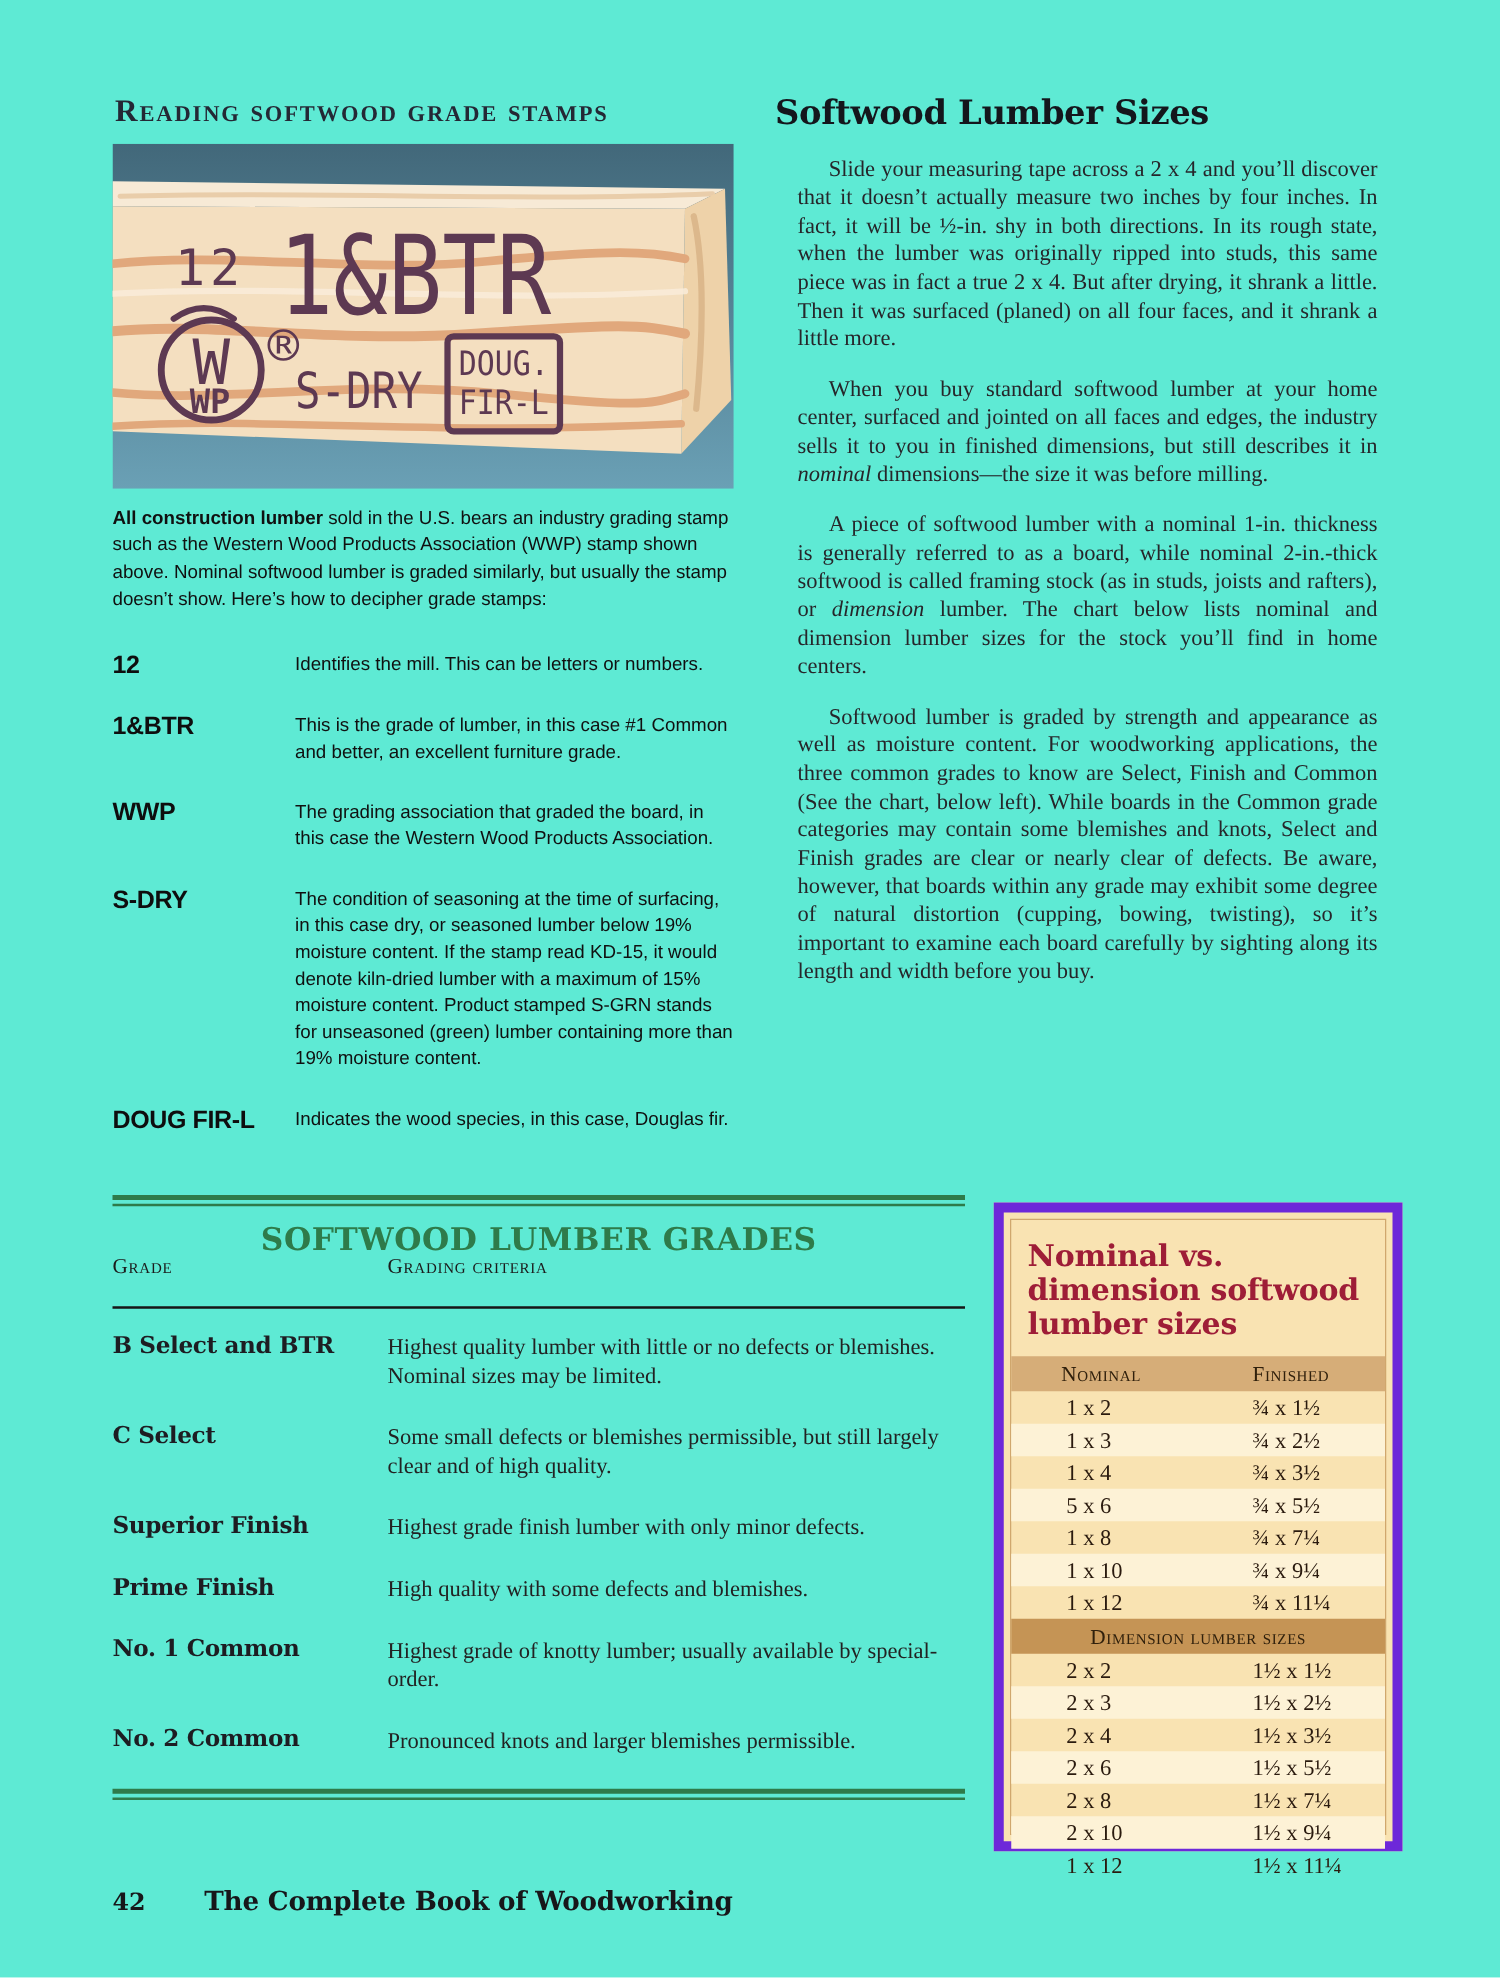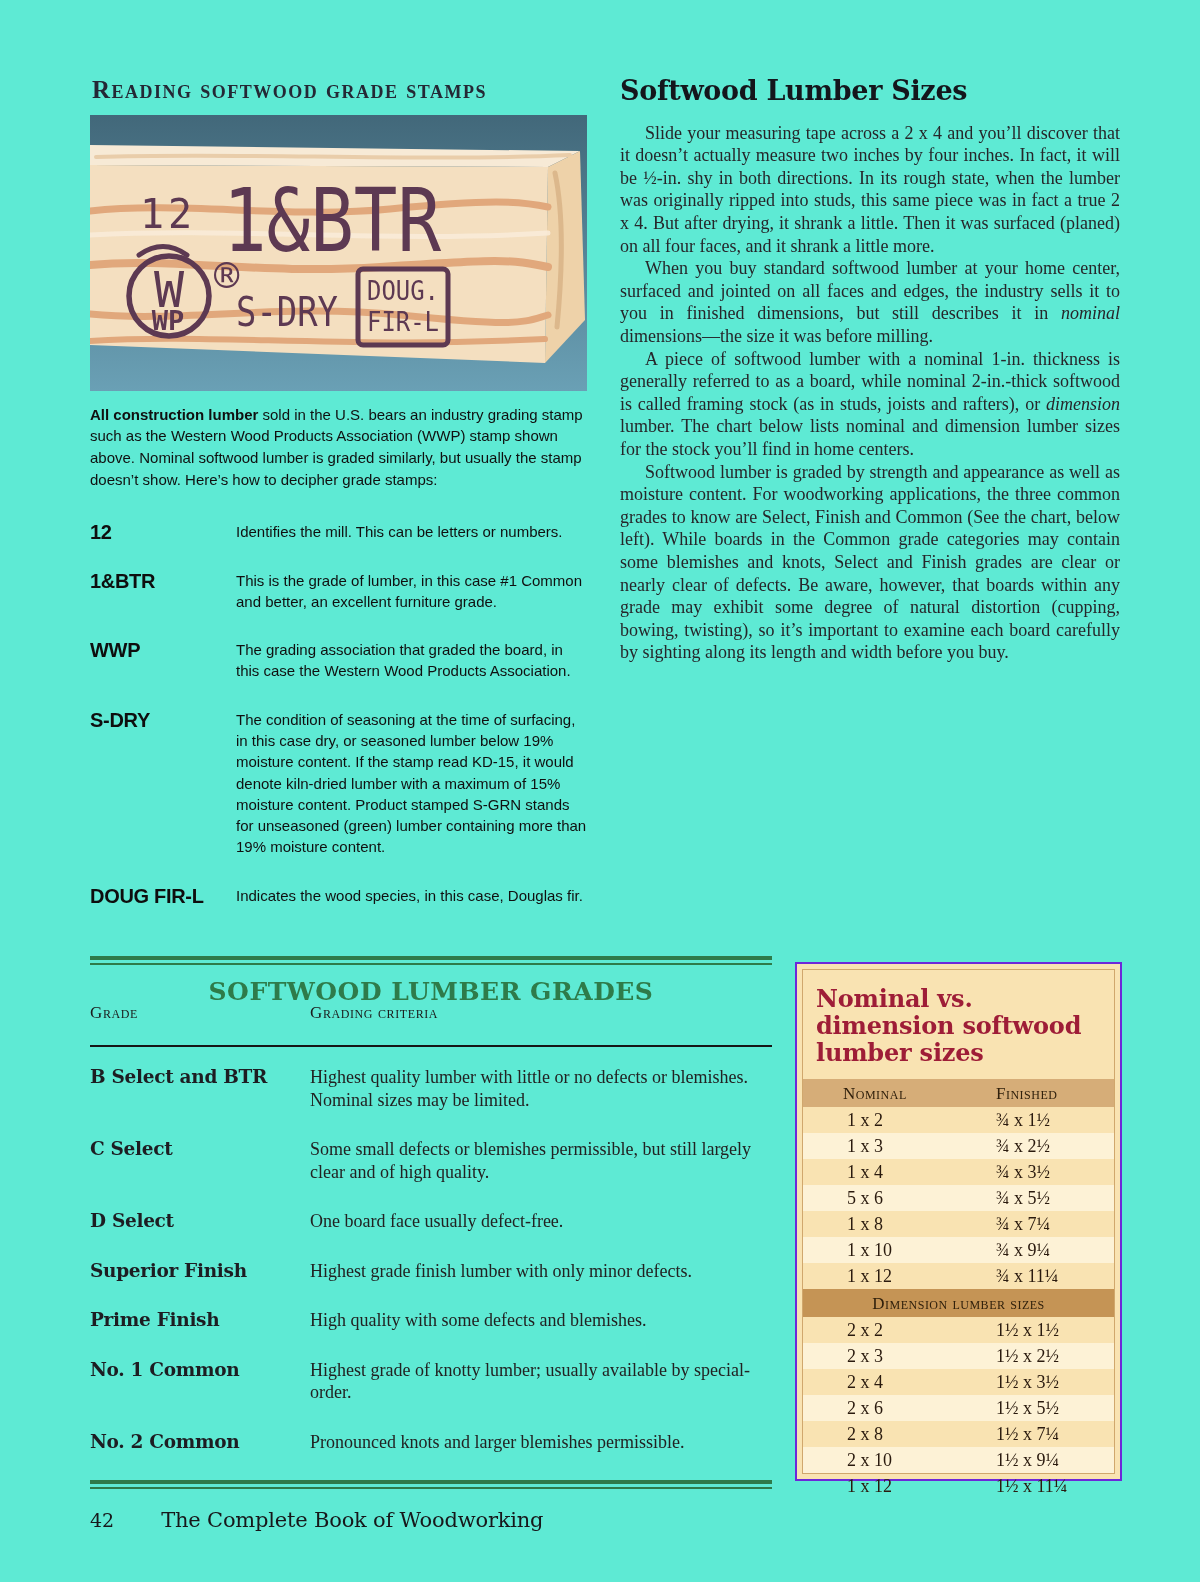--- a/index.html
+++ b/index.html
@@ -16,56 +16,56 @@
   .caption strong{font-weight:700;}
   .defs{margin-top:30px;}
   .def-row{display:grid;grid-template-columns:146px 1fr;margin-bottom:27px;}
   .def-term{font:700 20px/1.1 "Liberation Sans",sans-serif;letter-spacing:-.3px;color:#0e0e0e;}
   .def-desc{font:15px/1.42 "Liberation Sans",sans-serif;color:#101010;}
 
   
   .article{position:absolute;left:620px;top:76px;width:500px;}
   .article h1{font:700 27px/1.1 "DejaVu Serif",serif;color:#14161c;margin:0 0 16px;letter-spacing:-.3px;}
   .article p{font:18px/22.6px "Liberation Serif",serif;color:#26262a;text-align:justify;
-        text-indent:25px;margin:0;}
+        text-indent:25px;margin:18px;}
   .article p em{font-style:italic;}
 
   
   .grades{position:absolute;left:90px;top:956px;width:682px;}
   .grule{height:3px;border-top:4px solid #2e7b4a;border-bottom:2px solid #2e7b4a;}
   .grades h3{font:700 25px/1 "DejaVu Serif",serif;color:#2e7b4a;text-align:center;
         margin:14px 0 0;letter-spacing:.5px;}
   .gt-head{display:grid;grid-template-columns:220px 1fr;font:17px/1 "Liberation Serif",serif;
         font-variant:small-caps;letter-spacing:.6px;color:#1b1b1b;padding-bottom:24px;
         border-bottom:2.5px solid #161616;margin-bottom:19px;}
   .g-row{display:grid;grid-template-columns:220px 1fr;margin-bottom:27px;}
   .g-term{font:700 18.5px/1.2 "DejaVu Serif",serif;color:#1d1d22;letter-spacing:-.3px;}
   .g-desc{font:18px/22.5px "Liberation Serif",serif;color:#222;}
   .grule.bottom{margin-top:8px;}
 
   
   .sidebar{position:absolute;left:795px;top:962px;width:327px;height:519px;box-sizing:border-box;
-        background:#f9e3b2;border:2px solid #6d28d9;}
+        background:#f9e3b2;border:8px solid #6d28d9;}
   .sidebar .inner{position:absolute;inset:5px;border:1.5px solid #d0a76d;}
   .sb-title{font:700 24px/1.13 "DejaVu Serif",serif;color:#9e1d37;margin:15px 10px 13px 13px;
         letter-spacing:-.2px;}
   .sz-table{width:100%;}
   .sz-row{display:grid;grid-template-columns:193px 1fr;height:26px;align-items:center;
         font:18px/1 "Liberation Serif",serif;color:#2a1a0e;}
   .sz-row span:first-child{padding-left:44px;}
   .sz-row.alt{background:#fdf2d6;}
   .sz-head{display:grid;grid-template-columns:193px 1fr;height:28px;align-items:center;
         background:#d6ad78;font:17px/1 "Liberation Serif",serif;font-variant:small-caps;
         letter-spacing:.5px;color:#30200c;}
   .sz-head span:first-child{padding-left:40px;}
   .sz-band{height:28px;display:flex;align-items:center;justify-content:center;background:#c59455;
         font:17px/1 "Liberation Serif",serif;font-variant:small-caps;letter-spacing:.5px;color:#30200c;}
 
   
-  .footer{position:absolute;left:90px;top:1508px;color:#17171a;font-family:"DejaVu Serif",serif;font-weight:400;}
+  .footer{position:absolute;left:90px;top:1508px;color:#17171a;font-family:"DejaVu Serif",serif;font-weight:700;}
   .pnum{font-size:19px;}
   .btitle{font-size:21px;margin-left:47px;letter-spacing:-.2px;}
 </style>
 </head>
 <body>
 
 <div class="page">
 
   <section class="stamps">
     <h2 class="stamps-title">Reading softwood grade stamps</h2>
@@ -155,24 +155,20 @@
     <div id="grade-rows">
         <div class="g-row">
           <div class="g-term">B Select and BTR</div>
           <div class="g-desc">Highest quality lumber with little or no defects or blemishes. Nominal sizes may be limited.</div>
         </div>
         <div class="g-row">
           <div class="g-term">C Select</div>
           <div class="g-desc">Some small defects or blemishes permissible, but still largely clear and of high quality.</div>
         </div>
         <div class="g-row">
-          <div class="g-term">D Select</div>
-          <div class="g-desc">One board face usually defect-free.</div>
-        </div>
-        <div class="g-row">
           <div class="g-term">Superior Finish</div>
           <div class="g-desc">Highest grade finish lumber with only minor defects.</div>
         </div>
         <div class="g-row">
           <div class="g-term">Prime Finish</div>
           <div class="g-desc">High quality with some defects and blemishes.</div>
         </div>
         <div class="g-row">
           <div class="g-term">No. 1 Common</div>
           <div class="g-desc">Highest grade of knotty lumber; usually available by special-order.</div>

